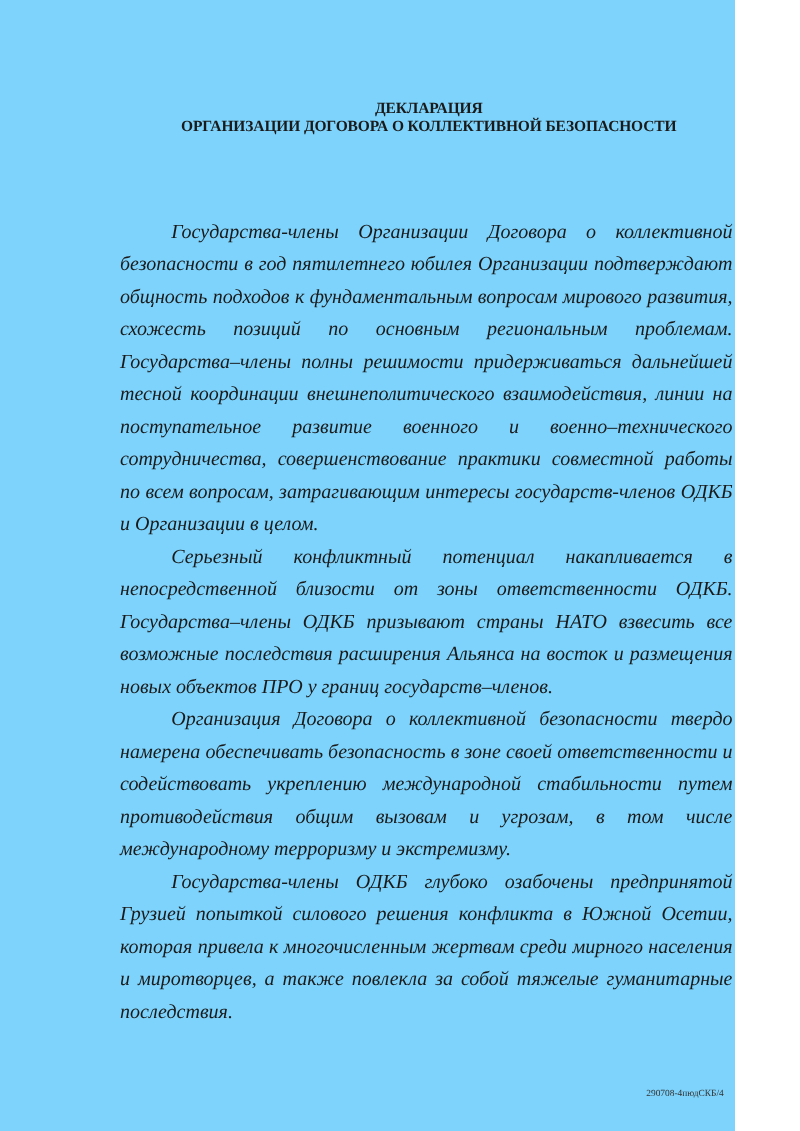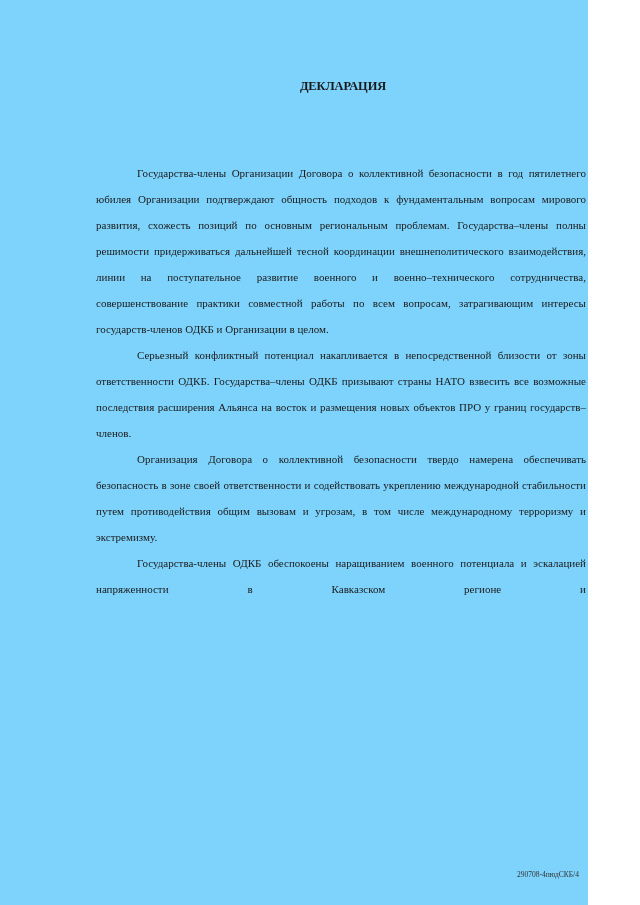--- a/index.html
+++ b/index.html
@@ -32,25 +32,26 @@
       line-height: 15px;
       letter-spacing: -0.1px;
     }
     .title-line {
       display: block;
       white-space: nowrap;
     }
     .body-text {
       position: absolute;
       left: 96px;
-      top: 160px;
+      top: 173px;
       width: 490px;
-      font-size: 11px;
+      font-size: 16px;
       line-height: 26px;
       text-align: justify;
+      font-style: italic;
     }
     .para {
       margin: 0;
       text-indent: 41px;
       text-align: justify;
     }
     .footer-code {
       position: absolute;
       left: 517px;
       top: 870px;
@@ -61,24 +62,25 @@
       text-align: right;
     }
   </style>
 </head>
 <body>
 
 <div class="page">
 
   <div class="title-block">
     <span class="title-line">ДЕКЛАРАЦИЯ</span>
+    <span class="title-line">ОРГАНИЗАЦИИ ДОГОВОРА О КОЛЛЕКТИВНОЙ БЕЗОПАСНОСТИ</span>
   </div>
 
   <div class="body-text">
     <p class="para">Государства-члены Организации Договора о коллективной безопасности в год пятилетнего юбилея Организации подтверждают общность подходов к фундаментальным вопросам мирового развития, схожесть позиций по основным региональным проблемам. Государства–члены полны решимости придерживаться дальнейшей тесной координации внешнеполитического взаимодействия, линии на поступательное развитие военного и военно–технического сотрудничества, совершенствование практики совместной работы по всем вопросам, затрагивающим интересы государств-членов ОДКБ и Организации в целом.</p>
     <p class="para">Серьезный конфликтный потенциал накапливается в непосредственной близости от зоны ответственности ОДКБ. Государства–члены ОДКБ призывают страны НАТО взвесить все возможные последствия расширения Альянса на восток и размещения новых объектов ПРО у границ государств–членов.</p>
     <p class="para">Организация Договора о коллективной безопасности твердо намерена обеспечивать безопасность в зоне своей ответственности и содействовать укреплению международной стабильности путем противодействия общим вызовам и угрозам, в том числе международному терроризму и экстремизму.</p>
-    <p class="para" style="text-align-last: justify;">Государства-члены ОДКБ обеспокоены наращиванием военного потенциала и эскалацией напряженности в Кавказском регионе и</p>
+    <p class="para">Государства-члены ОДКБ глубоко озабочены предпринятой Грузией попыткой силового решения конфликта в Южной Осетии, которая привела к многочисленным жертвам среди мирного населения и миротворцев, а также повлекла за собой тяжелые гуманитарные последствия.</p>
   </div>
 
   <div class="footer-code">290708-4пюдСКБ/4</div>
 
 </div>
 
 </body></html>

